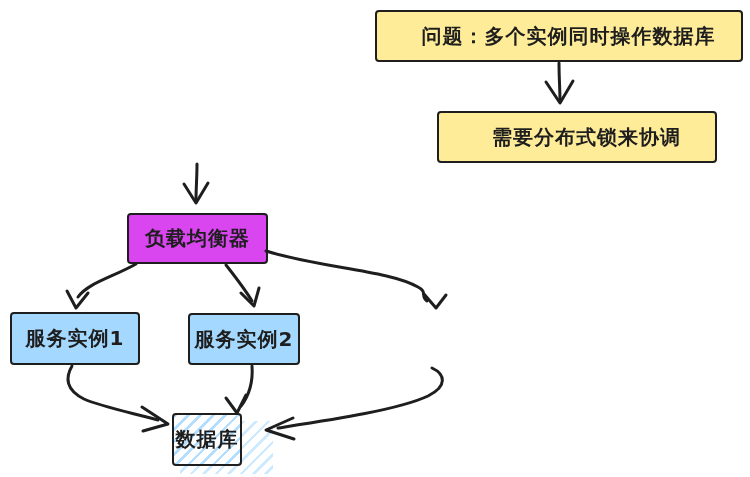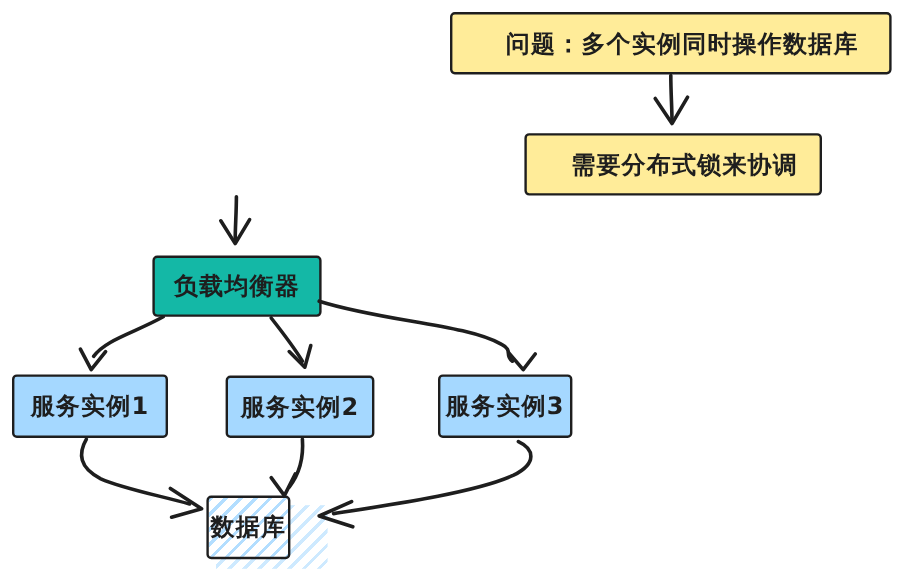--- a/index.html
+++ b/index.html
@@ -19,43 +19,43 @@
     align-items:center;
     justify-content:center;
     font-size:20px;
     font-weight:600;
     letter-spacing:1px;
     color:#1e1e1e;
     z-index:2;
     white-space:nowrap;
   }
   .fill-yellow{background:#ffec99;padding-left:19px;}
-  .fill-green{background:#14b8a6;}
+  .fill-green{background:#d946ef;}
   .fill-blue{background:#a5d8ff;}
   .fill-white{background:#ffffff;}
   .fill-hatch{
     background-image:repeating-linear-gradient(135deg,
       rgba(165,216,255,0.85) 0px, rgba(165,216,255,0.85) 2.6px,
       rgba(0,0,0,0) 2.6px, rgba(0,0,0,0) 8.8px);
     background-color:#ffffff;
   }
   .hatch-spill{
     position:absolute;
     z-index:1;
     background-image:repeating-linear-gradient(135deg,
       rgba(165,216,255,0.55) 0px, rgba(165,216,255,0.55) 2.6px,
       rgba(0,0,0,0) 2.6px, rgba(0,0,0,0) 8.8px);
   }
   
   .n-problem       {left:375px; top:10px;  width:368px; height:52px;}
-  .n-need-lock     {left:437px; top:111px; width:248px; height:52px;}
+  .n-need-lock     {left:437px; top:111px; width:280px; height:52px;}
   .n-user-request  {left:138px; top:112px; width:116px; height:51px;}
   .n-load-balancer {left:127px; top:213px; width:141px; height:51px;}
   .n-instance-1    {left:10px;  top:312px; width:130px; height:53px;}
-  .n-instance-2    {left:188px; top:313px; width:124px; height:52px;}
+  .n-instance-2    {left:188px; top:313px; width:112px; height:52px;}
   .n-instance-3    {left:365px; top:312px; width:112px; height:53px;}
   .n-database      {left:172px; top:413px; width:70px;  height:53px;}
   .n-database-spill{left:180px; top:421px; width:93px;  height:53px;}
   svg.arrows{
     position:absolute;left:0;top:0;z-index:3;
     pointer-events:none;
   }
   svg.arrows path{
     stroke:#1e1e1e;
     stroke-width:3;
@@ -112,21 +112,18 @@
   </div>
 
   <div class="node fill-blue n-instance-1">
     <span>服务实例1</span>
   </div>
 
   <div class="node fill-blue n-instance-2">
     <span>服务实例2</span>
   </div>
 
-  <div class="node fill-blue n-instance-3">
-    <span>服务实例3</span>
-  </div>
 
   <div class="node fill-hatch n-database">
     <span>数据库</span>
   </div>
 
 </div>
 
 </body></html>

